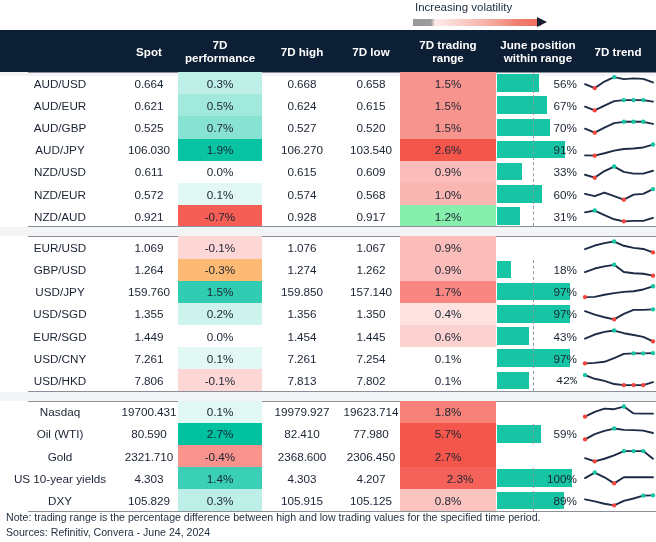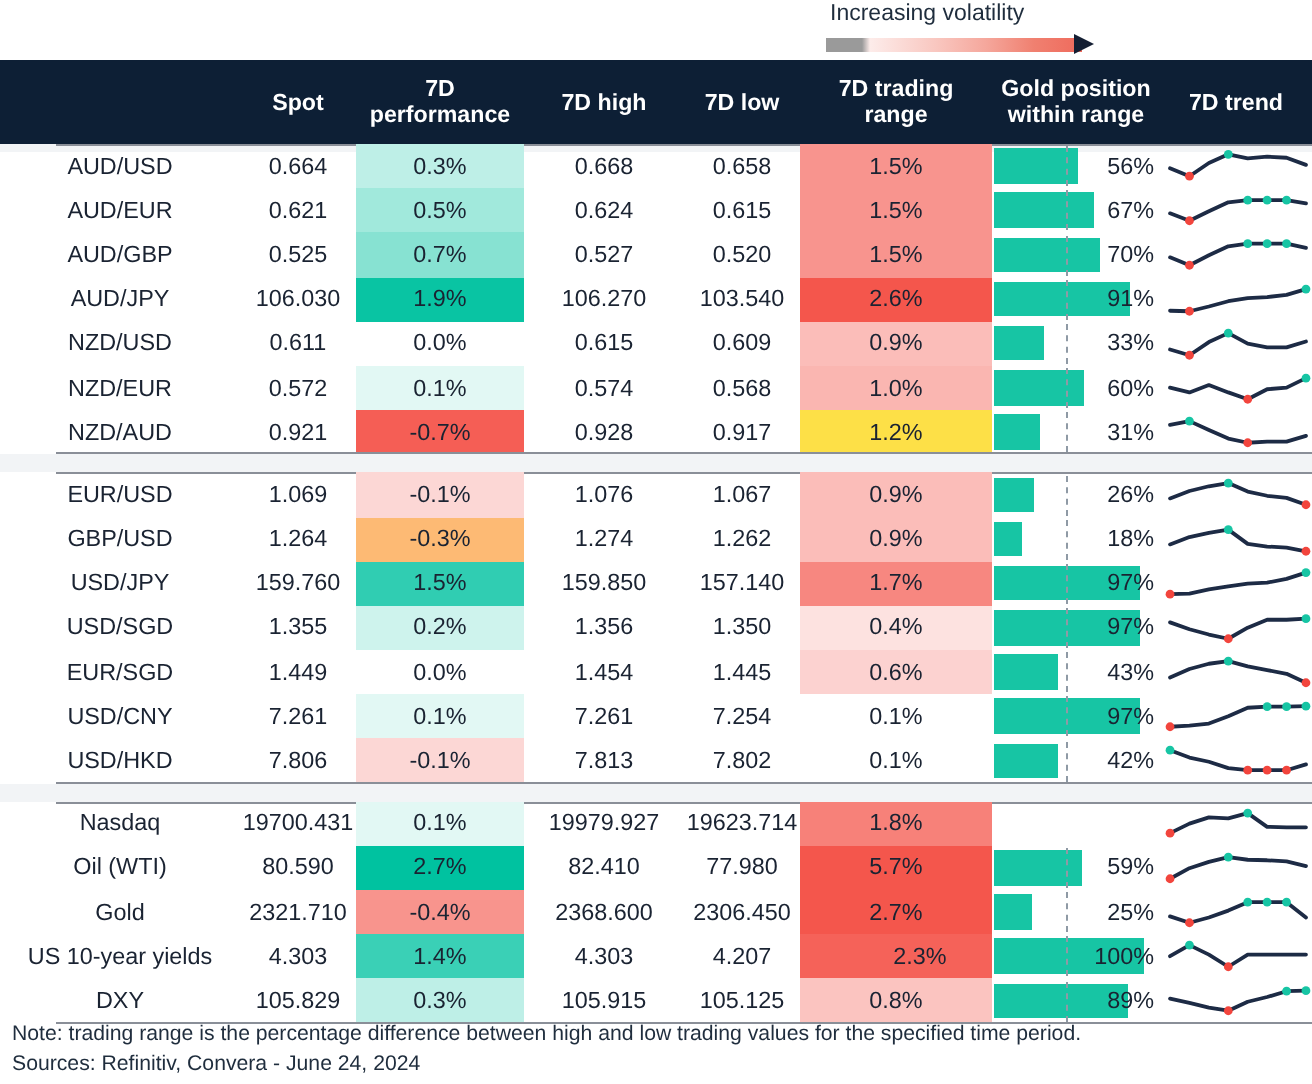--- a/index.html
+++ b/index.html
@@ -130,21 +130,21 @@
         </div>
       </div>
       <div class="cell c-rng">
         <div>
           <span>7D trading</span>
           <span>range</span>
         </div>
       </div>
       <div class="cell c-pos">
         <div>
-          <span>Gold position</span>
+          <span>June position</span>
           <span>within range</span>
         </div>
       </div>
       <div class="cell c-trd">
         <div>
           <span>7D trend</span>
         </div>
       </div>
     </div>
   <div id="head-underline"></div>
@@ -286,21 +286,21 @@
               <circle cx="41.86" cy="16.64" r="2.2" fill="#f2453d"></circle>
             </svg>
           </div>
         </div>
         <div class="row">
           <div class="cell c-name">NZD/AUD</div>
           <div class="cell c-spot">0.921</div>
           <div class="cell c-perf" style="background: rgb(245, 94, 85);">-0.7%</div>
           <div class="cell c-high">0.928</div>
           <div class="cell c-low">0.917</div>
-          <div class="cell c-rng" style="background: #fde047;">1.2%</div>
+          <div class="cell c-rng" style="background: #86efac;">1.2%</div>
           <div class="cell c-pos" style="display: block; padding-left: 32px;">
             <div class="posbar-track">
               <div class="posbar-fill" style="width: 31%; background: rgb(23, 197, 164);"></div>
               <div class="posbar-mid"></div>
             </div>
             <div class="poslabel">31%</div>
           </div>
           <div class="cell c-trd" style="display: block;">
             <svg class="spark" width="74" height="22.2" viewBox="0 0 74 22.2">
               <path d="M3.00 7.40 L12.71 5.56 L22.43 10.04 L32.14 14.27 L41.86 16.38 L51.57 15.85 L61.29 15.85 L71.00 12.95" fill="none" stroke="#1d2b45" stroke-width="1.9" stroke-linecap="round" stroke-linejoin="round"></path>
@@ -314,27 +314,20 @@
       <div class="row sep"></div>
       <div class="group">
         <div class="grp-rule"></div>
         <div class="row">
           <div class="cell c-name">EUR/USD</div>
           <div class="cell c-spot">1.069</div>
           <div class="cell c-perf" style="background: rgb(252, 215, 213);">-0.1%</div>
           <div class="cell c-high">1.076</div>
           <div class="cell c-low">1.067</div>
           <div class="cell c-rng" style="background: rgb(251, 189, 185);">0.9%</div>
-          <div class="cell c-pos" style="display: block;">
-            <div class="posbar-track">
-              <div class="posbar-fill" style="width: 26%; background: rgb(23, 197, 164);"></div>
-              <div class="posbar-mid"></div>
-            </div>
-            <div class="poslabel">26%</div>
-          </div>
           <div class="cell c-trd" style="display: block;">
             <svg class="spark" width="74" height="22.2" viewBox="0 0 74 22.2">
               <path d="M3.00 13.21 L12.71 9.52 L22.43 7.14 L32.14 5.56 L41.86 9.78 L51.57 11.89 L61.29 12.95 L71.00 16.38" fill="none" stroke="#1d2b45" stroke-width="1.9" stroke-linecap="round" stroke-linejoin="round"></path>
               <circle cx="32.14" cy="5.56" r="2.2" fill="#17c5a4"></circle>
               <circle cx="71.00" cy="16.38" r="2.2" fill="#f2453d"></circle>
             </svg>
           </div>
         </div>
         <div class="row">
           <div class="cell c-name">GBP/USD</div>
@@ -448,21 +441,21 @@
             </svg>
           </div>
         </div>
         <div class="row">
           <div class="cell c-name">USD/HKD</div>
           <div class="cell c-spot">7.806</div>
           <div class="cell c-perf" style="background: rgb(252, 215, 213);">-0.1%</div>
           <div class="cell c-high">7.813</div>
           <div class="cell c-low">7.802</div>
           <div class="cell c-rng" style="background: rgb(255, 255, 255);">0.1%</div>
-          <div class="cell c-pos" style="display: block;">
+          <div class="cell c-pos" style="display: block; font-family: Liberation Mono, monospace;">
             <div class="posbar-track">
               <div class="posbar-fill" style="width: 42%; background: rgb(23, 197, 164);"></div>
               <div class="posbar-mid"></div>
             </div>
             <div class="poslabel">42%</div>
           </div>
           <div class="cell c-trd" style="display: block;">
             <svg class="spark" width="74" height="22.2" viewBox="0 0 74 22.2">
               <path d="M3.00 6.08 L12.71 9.78 L22.43 11.89 L32.14 15.06 L41.86 16.12 L51.57 16.12 L61.29 16.12 L71.00 13.21" fill="none" stroke="#1d2b45" stroke-width="1.9" stroke-linecap="round" stroke-linejoin="round"></path>
               <circle cx="3.00" cy="6.08" r="2.2" fill="#17c5a4"></circle>
@@ -514,27 +507,20 @@
             </svg>
           </div>
         </div>
         <div class="row">
           <div class="cell c-name">Gold</div>
           <div class="cell c-spot">2321.710</div>
           <div class="cell c-perf" style="background: rgb(248, 148, 141);">-0.4%</div>
           <div class="cell c-high">2368.600</div>
           <div class="cell c-low">2306.450</div>
           <div class="cell c-rng" style="background: rgb(244, 86, 76);">2.7%</div>
-          <div class="cell c-pos" style="display: block;">
-            <div class="posbar-track">
-              <div class="posbar-fill" style="width: 25%; background: rgb(23, 197, 164);"></div>
-              <div class="posbar-mid"></div>
-            </div>
-            <div class="poslabel">25%</div>
-          </div>
           <div class="cell c-trd" style="display: block;">
             <svg class="spark" width="74" height="22.2" viewBox="0 0 74 22.2">
               <path d="M3.00 13.21 L12.71 16.38 L22.43 13.74 L32.14 10.31 L41.86 6.08 L51.57 6.08 L61.29 6.08 L71.00 13.74" fill="none" stroke="#1d2b45" stroke-width="1.9" stroke-linecap="round" stroke-linejoin="round"></path>
               <circle cx="41.86" cy="6.08" r="2.2" fill="#17c5a4"></circle>
               <circle cx="51.57" cy="6.08" r="2.2" fill="#17c5a4"></circle>
               <circle cx="61.29" cy="6.08" r="2.2" fill="#17c5a4"></circle>
               <circle cx="12.71" cy="16.38" r="2.2" fill="#f2453d"></circle>
             </svg>
           </div>
         </div>

